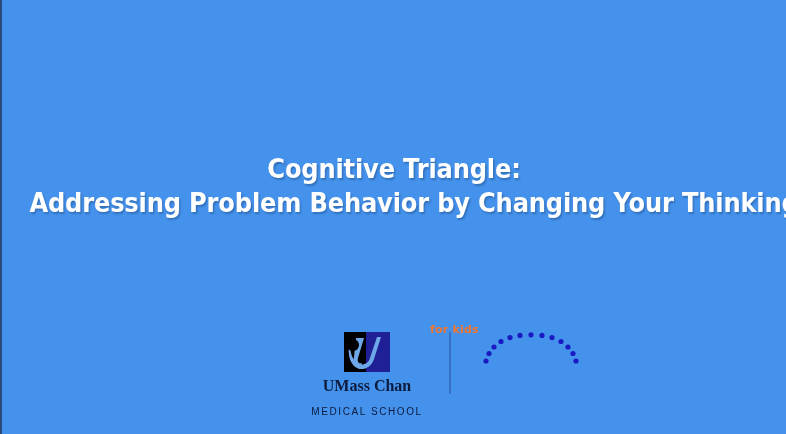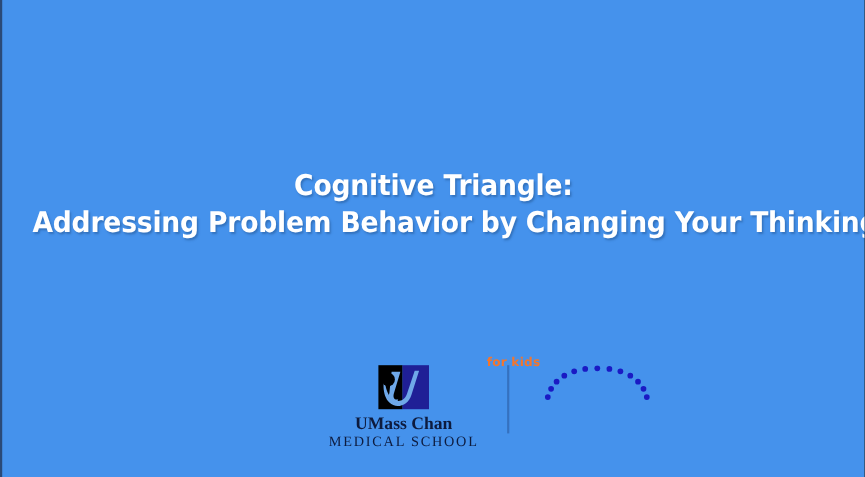--- a/index.html
+++ b/index.html
@@ -100,26 +100,26 @@
     color: #0d1b3e;
     font-family: "Liberation Serif", serif;
     font-weight: bold;
     font-size: 16px;
     line-height: 17px;
     letter-spacing: 0px;
     white-space: nowrap;
   }
   .umass-subwordmark {
     color: #0d1b3e;
-    font-family: Liberation Serif, serif;
-    font-size: 13px;
+    font-family: Liberation Sans, sans-serif;
+    font-size: 10px;
     line-height: 11px;
     letter-spacing: 1.6px;
     white-space: nowrap;
-    margin-top: 1px;
+    margin-top: 12px;
   }
 
   
   .logo-divider {
     width: 2px;
     height: 62px;
     background: rgba(30, 70, 130, 0.42);
     flex: 0 0 auto;
   }
 

